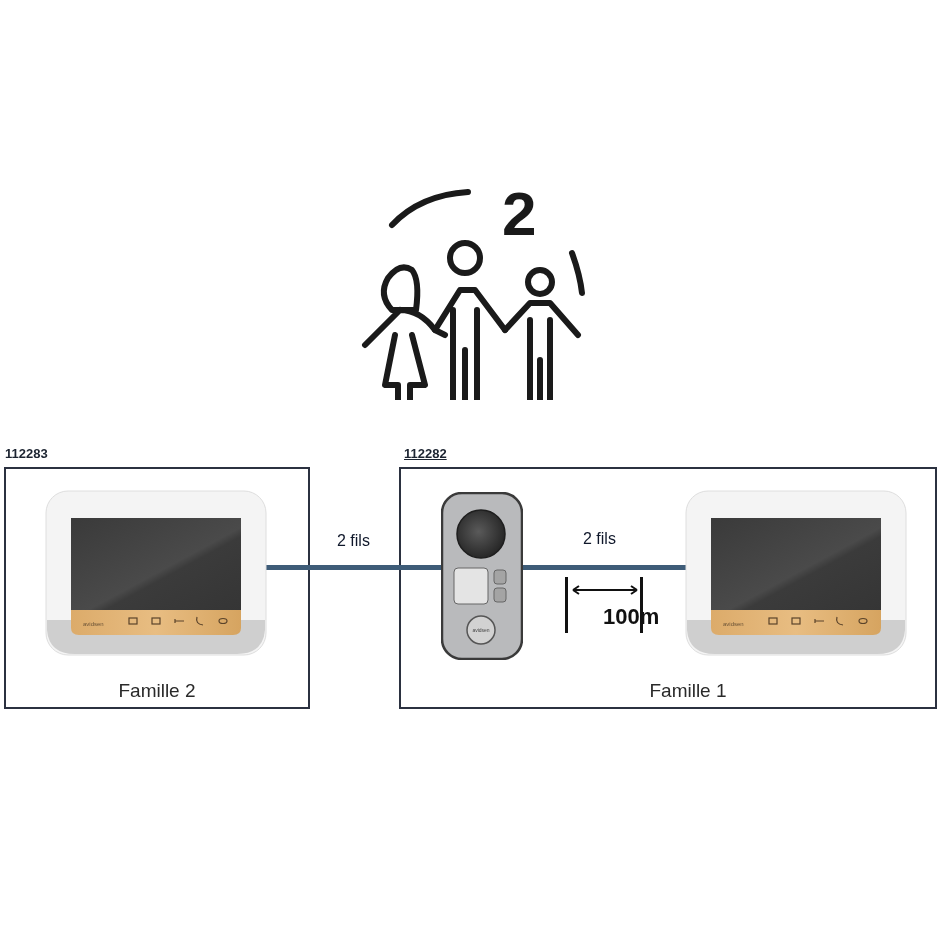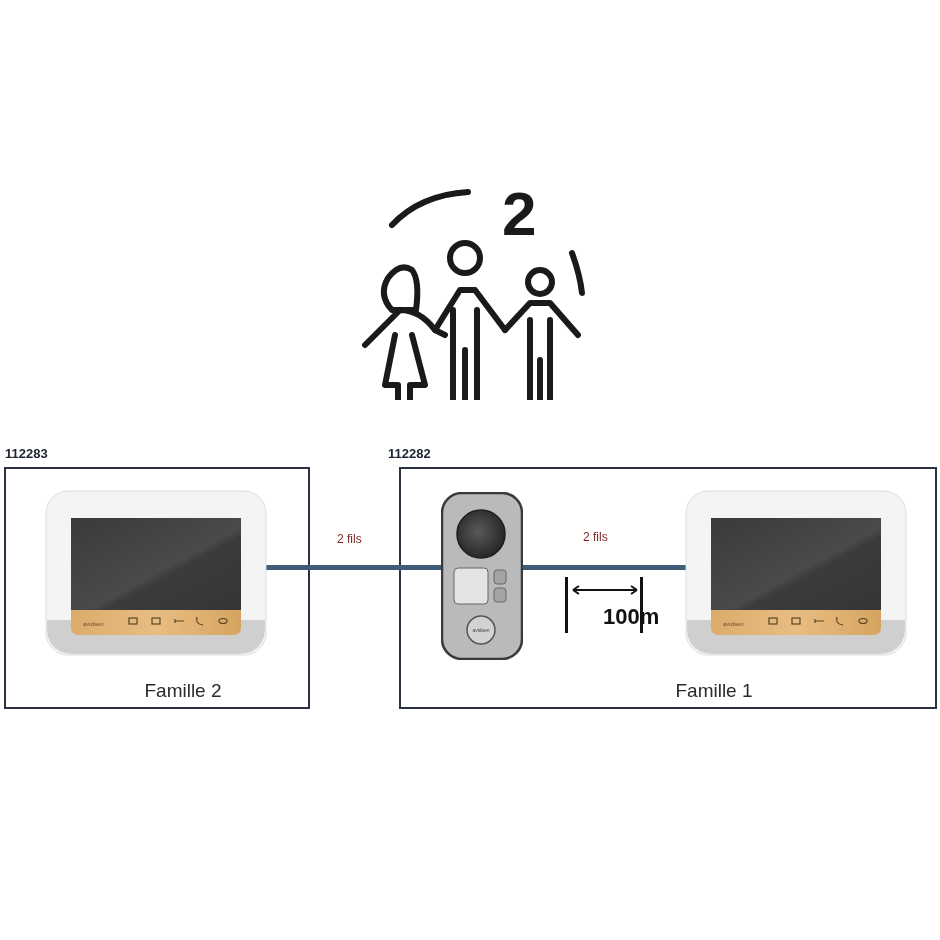--- a/index.html
+++ b/index.html
@@ -5,25 +5,25 @@
   html, body { margin:0; padding:0; background:#ffffff; }
   body { width:940px; height:940px; position:relative; overflow:hidden; font-family:"Liberation Sans", sans-serif; }
   .abs { position:absolute; }
 
   
   #family-icon { left:340px; top:170px; width:260px; height:230px; }
 
   
   .code-label { font-weight:bold; font-size:13px; color:#1c2431;text-align:right; }
   .famille-box { border:2px solid #2b3140; box-sizing:border-box; }
-  .famille-label { font-size:19px; color:#2a2a2a; text-align:center;padding-left:26px; }
+  .famille-label { font-size:19px; color:#2a2a2a; text-align:center; }
 
   
   .wire { background:#3e5c78; height:5px; }
-  .wire-label { font-size:12px; color:#7f1d1d; }
+  .wire-label { font-size:16px; color:#0f172a; }
 
   
   .monitor { width:222px; height:166px; }
 
   
   .dist-bar { background:#111; width:3px; }
   .dist-text { font-size:22px; font-weight:bold; color:#111;margin-left:32px; }
 </style>
 </head>
 <body>
@@ -44,21 +44,21 @@
     <path d="M95 160 L120 120 L135 120 L165 160 M113 140 L113 230 M137 140 L137 230 M125 180 L125 230"></path>
 
     <circle cx="200" cy="112" r="12"></circle>
 
     <path d="M165 160 L190 133 L210 133 L238 165 M190 150 L190 230 M210 150 L210 230 M200 190 L200 230"></path>
   </g>
   <text x="162" y="65" font-family="Liberation Sans, sans-serif" font-weight="bold" font-size="62" fill="#1a1a1a">2</text>
 </svg>
 
 <div class="abs code-label" style="left:5px; top:446px;">112283</div>
-<div class="abs code-label" style="left:388px; top:446px;">112282</div>
+<div class="abs code-label" style="left:404px; top:446px;text-decoration:underline;">112282</div>
 
 <div class="abs famille-box" style="left:4px; top:467px; width:306px; height:242px;"></div>
 <div class="abs famille-box" style="left:399px; top:467px; width:538px; height:242px;"></div>
 
 <div class="abs wire" style="left:266px; top:565px; width:178px;"></div>
 <div class="abs wire" style="left:520px; top:565px; width:168px;"></div>
 <div class="abs wire-label" style="left:337px; top:532px;">2 fils</div>
 <div class="abs wire-label" style="left:583px; top:530px;">2 fils</div>
 
 <div class="abs dist-bar" style="left:565px; top:577px; height:56px;"></div>

